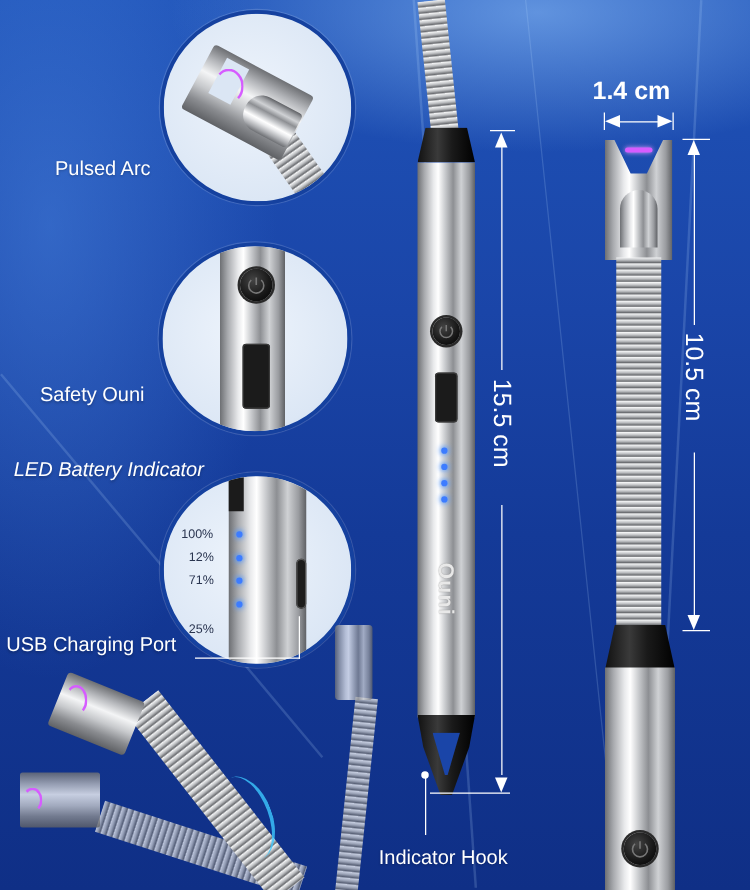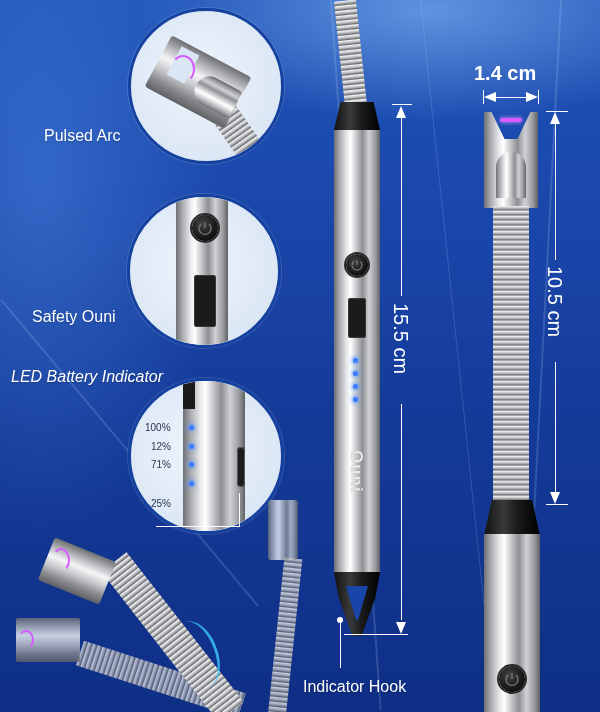--- a/index.html
+++ b/index.html
@@ -71,20 +71,21 @@
     <div class="led" style="left:58px;top:44px;"></div>
     <div class="led" style="left:58px;top:63px;"></div>
     <div class="led" style="left:58px;top:81px;"></div>
     <div class="led" style="left:58px;top:100px;"></div>
     <div class="pct" style="left:14px;top:41px;">100%</div>
     <div class="pct" style="left:20px;top:60px;">12%</div>
     <div class="pct" style="left:20px;top:78px;">71%</div>
     <div class="pct" style="left:20px;top:97px;margin-top:20px;">25%</div>
     <div style="position:absolute;left:106px;top:66px;width:8px;height:40px;border-radius:4px;background:#1d1d1d;box-shadow:inset 0 0 0 1px #555;"></div>
   </div>
+  <div class="label" style="left:5px;top:508px;">USB Charging Port</div>
   <div class="dim" style="left:156px;top:526px;width:84px;height:1px;"></div>
   <div class="dim" style="left:239px;top:493px;width:1px;height:34px;"></div>
 
   <div class="coil-h" style="position:absolute;left:80px;top:640px;width:170px;height:26px;transform:rotate(18deg);transform-origin:left center;opacity:0.75;"></div>
   <div class="metal-h" style="position:absolute;left:16px;top:618px;width:64px;height:44px;opacity:0.8;border-radius:2px;"></div>
   <div class="arc" style="left:18px;top:630px;width:12px;height:16px;"></div>
 
   <div class="coil" style="position:absolute;left:98px;top:562px;width:32px;height:190px;transform:rotate(-38deg);transform-origin:top center;"></div>
   <div class="metal-h" style="position:absolute;left:44px;top:548px;width:66px;height:46px;transform:rotate(22deg);border-radius:3px;"></div>
   <div class="arc" style="left:52px;top:548px;width:14px;height:20px;"></div>

